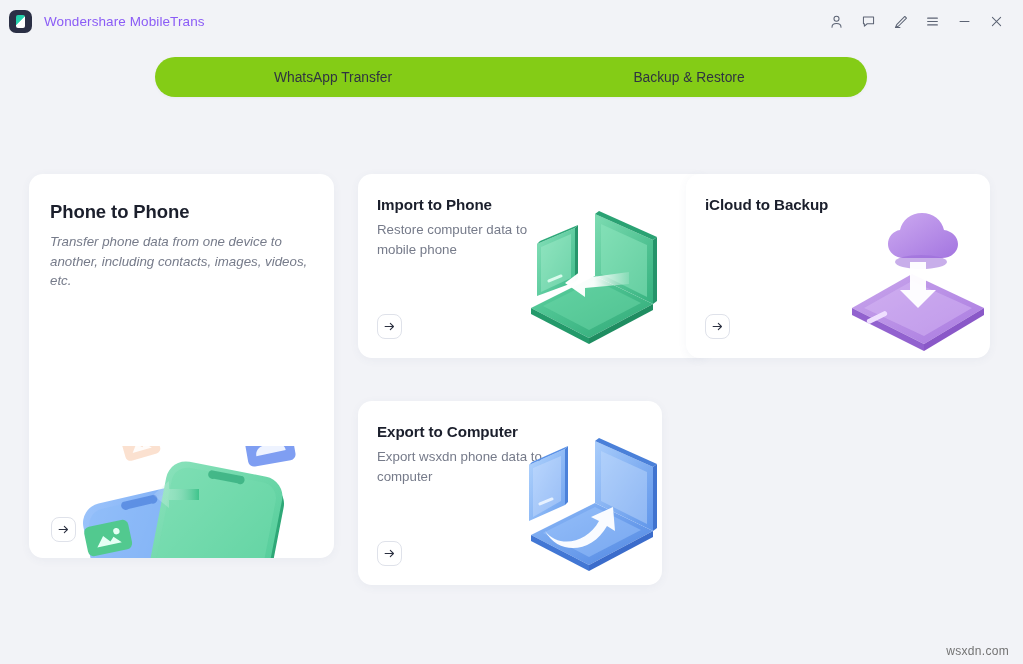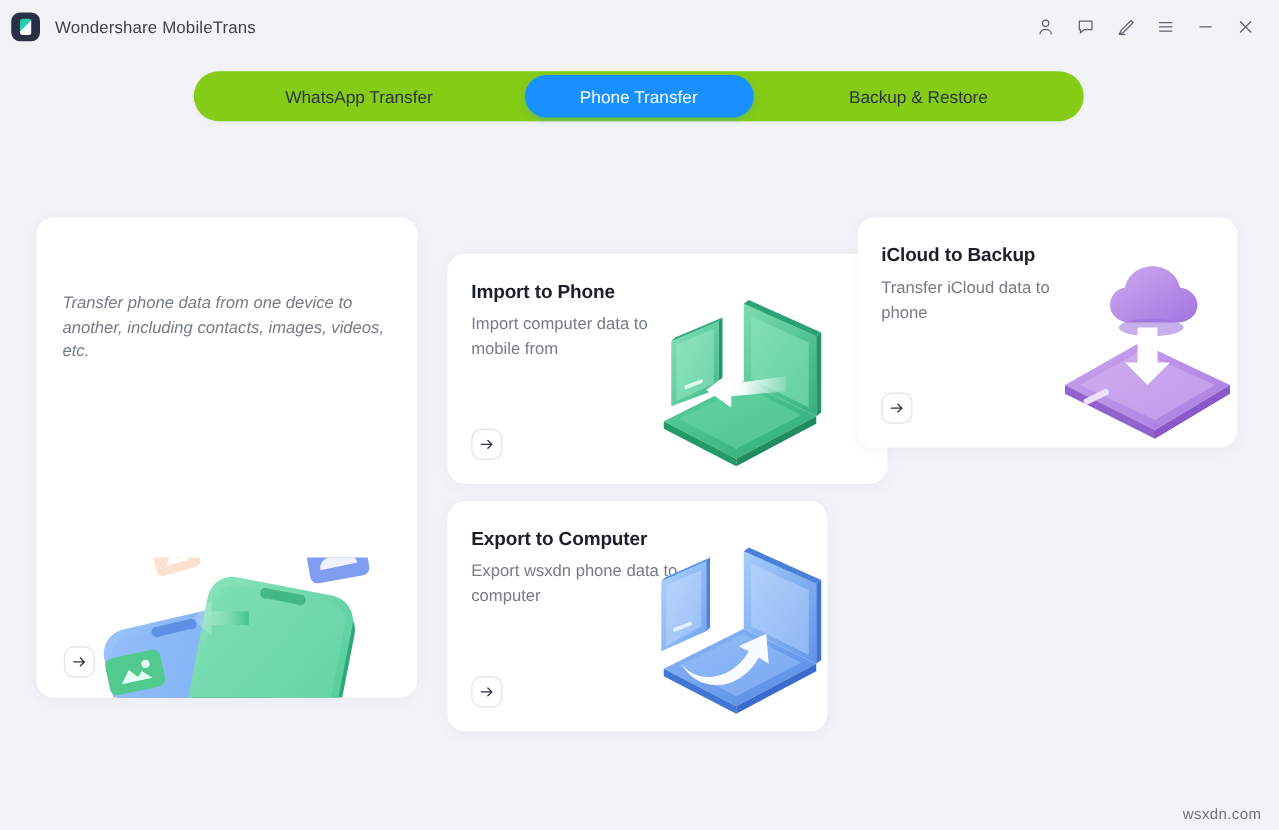--- a/index.html
+++ b/index.html
@@ -31,21 +31,21 @@
     display: flex; align-items: center; justify-content: center;
     flex: none;
   }
   .app-logo .glyph {
     width: 9px; height: 13px; border-radius: 2px;
     background: linear-gradient(135deg,#1ec8a5 0%,#25d3ae 45%,#ffffff 47%,#ffffff 100%);
   }
   .app-title {
     margin-left: 12px;
     font-size: 13.5px;
-    color: #404040;
+    color: #8b5cf6;
     letter-spacing: .1px;
     white-space: nowrap;
   }
   .title-right {
     margin-left: auto;
     display: flex; align-items: center;
     padding-right: 11px;
     gap: 0px;
   }
   .win-btn {
@@ -120,21 +120,21 @@
   }
   .arrow-btn svg { display:block; }
 
   
   #card-p2p { left: 29px; top: 174px; width: 305px; height: 384px; }
   #card-p2p .card-title { left: 21px; top: 27px; font-size: 18.5px; }
   #card-p2p .card-desc  { left: 21px; top: 58px; width: 262px; font-size: 13.3px; font-style: italic; }
   #card-p2p .arrow-btn  { left: 22px; top: 343px; }
 
   
-  #card-import { left: 358px; top: 174px; width: 352px; height: 184px; margin-top: 29px; }
+  #card-import { left: 358px; top: 174px; width: 352px; height: 184px; }
   #card-icloud { left: 686px; top: 174px; width: 304px; height: 184px; }
   #card-export { left: 358px; top: 401px; width: 304px; height: 184px; }
   .small .card-title { left: 19px; top: 22px; font-size: 15.2px; }
   .small .card-desc  { left: 19px; top: 46px; width: 175px; font-size: 13.3px; }
   .small .arrow-btn  { left: 19px; top: 140px; }
 
   
   .illus { position: absolute; pointer-events: none; }
 
   
@@ -201,30 +201,28 @@
         </svg>
       </div>
     </div>
   </div>
 
   <div class="tabbar-wrap">
     <div class="tabbar">
       <div class="tab">
         <span>WhatsApp Transfer</span>
       </div>
-      <div class="tab active">
-        <span>Phone Transfer</span>
-      </div>
       <div class="tab">
         <span>Backup &amp; Restore</span>
       </div>
     </div>
   </div>
 
   <div class="card" id="card-p2p">
+    <div class="card-title">Phone to Phone</div>
     <div class="card-desc">Transfer phone data from one device to another, including contacts, images, videos, etc.</div>
 
     <div class="illus" id="illus-p2p">
       <svg width="265" height="250" viewBox="0 0 265 250" fill="none">
         <defs>
           <linearGradient id="gBlueFace" x1="0" y1="0" x2="1" y2="1">
             <stop offset="0" stop-color="#9cc4fb"></stop>
               <stop offset="1" stop-color="#5d96ef"></stop>
           </linearGradient>
           <linearGradient id="gGreenFace" x1="0" y1="0" x2="1" y2="1">
@@ -289,21 +287,21 @@
 
     <div class="arrow-btn">
       <svg width="13" height="13" viewBox="0 0 16 16" fill="none" stroke="#2b3040" stroke-width="1.3" stroke-linecap="round" stroke-linejoin="round">
         <path d="M2.6 8h10.2M9 4.2 12.9 8 9 11.8"></path>
       </svg>
     </div>
   </div>
 
   <div class="card small" id="card-import">
     <div class="card-title">Import to Phone</div>
-    <div class="card-desc">Import computer data to mobile from</div>
+    <div class="card-desc">Restore computer data to mobile phone</div>
 
     <div class="illus" id="illus-import">
       <svg width="145" height="150" viewBox="0 0 145 150" fill="none">
         <defs>
           <linearGradient id="lgScreenG" x1="0" y1="0" x2="1" y2="1">
             <stop offset="0" stop-color="#7ddcb2"></stop>
               <stop offset="1" stop-color="#35b27f"></stop>
           </linearGradient>
           <linearGradient id="lgBaseG" x1="0" y1="0" x2="1" y2="1">
             <stop offset="0" stop-color="#5fd3a2"></stop>
@@ -342,21 +340,20 @@
 
     <div class="arrow-btn">
       <svg width="13" height="13" viewBox="0 0 16 16" fill="none" stroke="#2b3040" stroke-width="1.3" stroke-linecap="round" stroke-linejoin="round">
         <path d="M2.6 8h10.2M9 4.2 12.9 8 9 11.8"></path>
       </svg>
     </div>
   </div>
 
   <div class="card small" id="card-icloud">
     <div class="card-title">iCloud to Backup</div>
-    <div class="card-desc">Transfer iCloud data to phone</div>
 
     <div class="illus" id="illus-icloud">
       <svg width="145" height="148" viewBox="0 0 145 148" fill="none">
         <defs>
           <linearGradient id="pPhoneTop" x1="0" y1="0" x2="1" y2="1">
             <stop offset="0" stop-color="#c9a6ec"></stop>
               <stop offset="1" stop-color="#a97ae0"></stop>
           </linearGradient>
           <linearGradient id="pCloud" x1="0" y1="0" x2="1" y2="1">
             <stop offset="0" stop-color="#cdaaf0"></stop>

